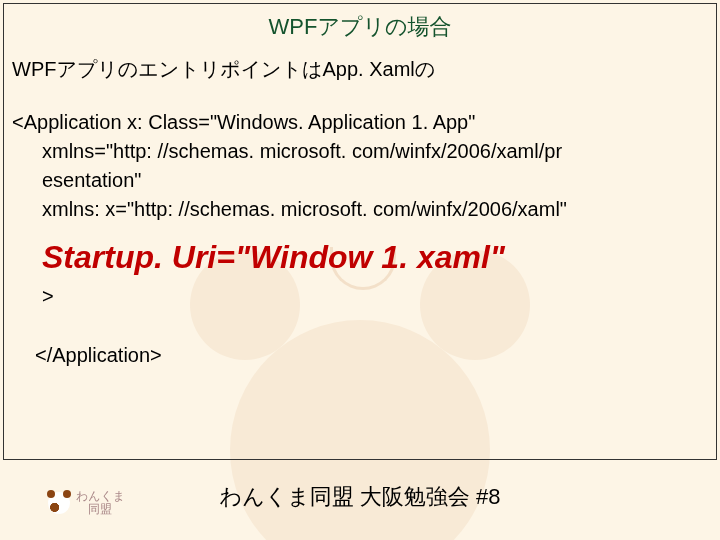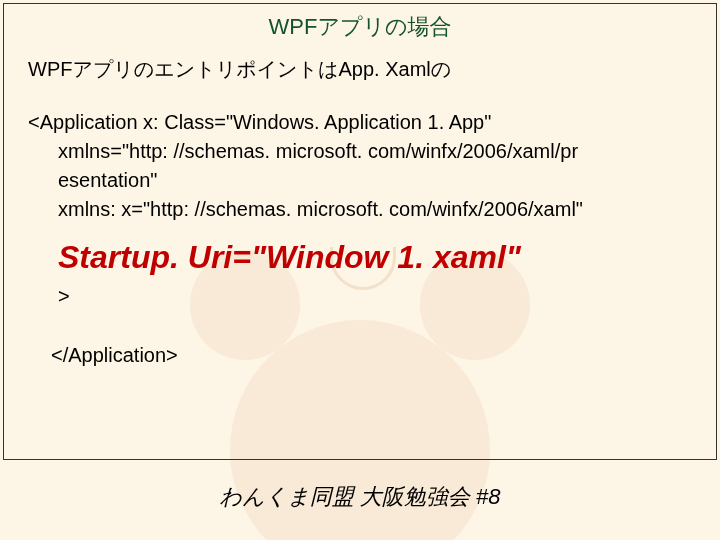--- a/index.html
+++ b/index.html
@@ -50,21 +50,21 @@
     top: 12px;
     left: 0; right: 0;
     text-align: center;
     font-size: 22px;
     color: #14532d;
     z-index: 2;
   }
   .content {
     position: absolute;
     top: 55px;
-    left: 28px;
+    left: 12px;
     right: 24px;
     z-index: 2;
     font-size: 20px;
     color: #000;
     line-height: 1.45;
   }
   .line1 { margin-bottom: 24px; }
   .code { margin-left: 0; }
   .indent { margin-left: 30px; }
   .highlight {
@@ -107,21 +107,20 @@
   .logo-text {
     font-size: 12px; color: #A88; line-height: 1.1;
   }
   .footer-title {
     position: absolute;
     left: 0; right: 0;
     text-align: center;
     font-size: 22px;
     color: #000;
     bottom: 28px;
-    font-style: italic;
   }
 </style>
 </head>
 <body>
 
 <div class="bg-ear1"></div>
 <div class="bg-ear2"></div>
 <div class="bg-shape"></div>
 <div class="bg-nose"></div>
 
@@ -134,14 +133,21 @@
   <div class="code">&lt;Application x: Class="Windows. Application 1. App"</div>
   <div class="indent">xmlns="http: //schemas. microsoft. com/winfx/2006/xaml/pr</div>
   <div class="indent">esentation"</div>
   <div class="indent">xmlns: x="http: //schemas. microsoft. com/winfx/2006/xaml"</div>
   <div class="highlight">Startup. Uri="Window 1. xaml"</div>
   <div class="gt">&gt;</div>
   <div class="close">&lt;/Application&gt;</div>
 </div>
 
 <div class="footer">
+  <div class="logo">
+    <div class="logo-icon"></div>
+    <div class="logo-text">
+      <div>わんくま</div>
+      <div>　同盟</div>
+    </div>
+  </div>
   <div class="footer-title">わんくま同盟 大阪勉強会 #8</div>
 </div>
 
 </body></html>

